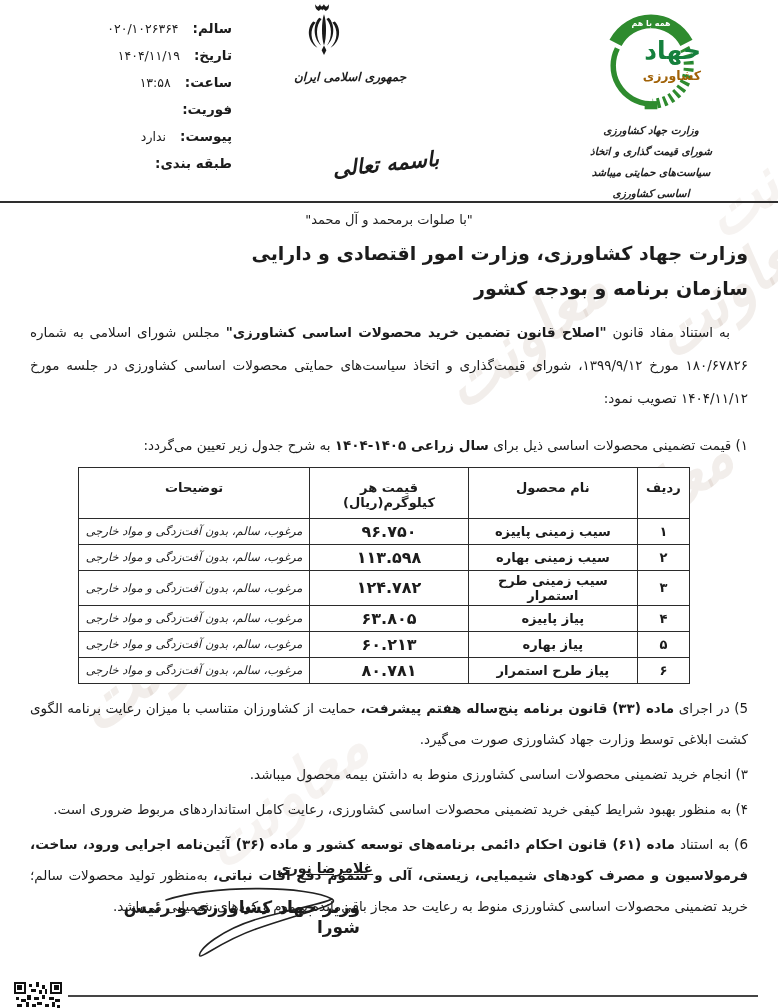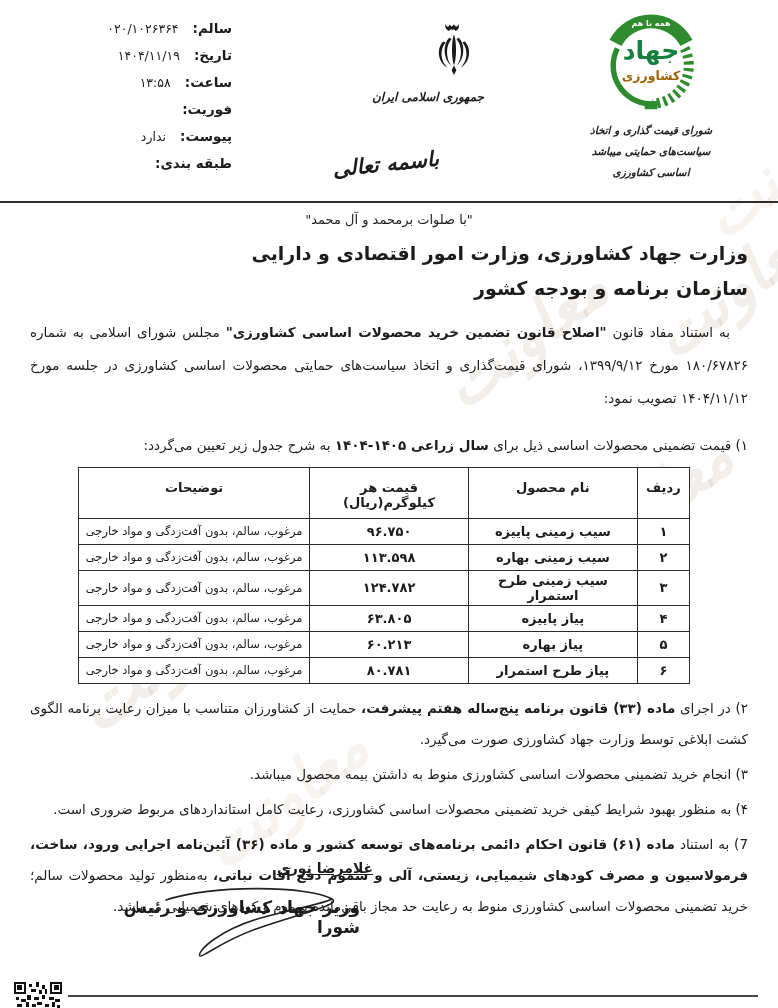--- a/index.html
+++ b/index.html
@@ -18,31 +18,31 @@
   .wm2{top:470px;left:555px;}
   .wm3{top:610px;left:60px;font-size:70px;}
   .wm4{top:250px;left:640px;}
   .wm5{top:760px;left:190px;color:rgba(168,142,122,0.10);}
   .wm6{top:130px;left:690px;color:rgba(168,142,122,0.10);}
   
   .hdr-fields{position:absolute;top:20px;right:546px;left:12px;z-index:2;}
   .hdr-row{display:flex;align-items:baseline;margin-bottom:8px;min-height:19px;}
   .hdr-label{font-weight:bold;font-size:13.5px;white-space:nowrap;}
   .hdr-value{font-size:12.5px;margin-right:14px;white-space:nowrap;}
-  .emblem-wrap{position:absolute;top:20px;left:50%;transform:translateX(-50%);
-    width:190px;text-align:right;z-index:2;}
+  .emblem-wrap{position:absolute;top:0;left:50%;transform:translateX(-50%);
+    width:190px;text-align:left;z-index:2;}
   .emblem-caption{font-size:12px;font-weight:bold;font-style:italic;margin-top:-2px;}
   .besmellah{
     position:absolute;top:152px;left:50%;transform:translateX(-53%) rotate(-6deg);
     font-size:21px;font-weight:bold;font-style:italic;z-index:2;white-space:nowrap;
   }
   .hdr-rule{position:absolute;top:201px;left:0;right:0;border-top:2px solid #2e2e2e;z-index:2;}
   
   .logo-wrap{position:absolute;top:12px;right:52px;width:150px;text-align:center;z-index:2;}
-  .logo-badge{position:relative;width:100px;height:100px;margin:0 auto;}
+  .logo-badge{position:relative;width:100px;height:100px;margin:0 auto;text-align:right;}
   .logo-badge svg{position:absolute;inset:0;}
   .logo-banner{
     position:absolute;top:7px;left:50%;transform:translateX(-50%);
     color:#ffffff;font-size:8px;font-weight:bold;white-space:nowrap;z-index:3;
   }
   .logo-l1{position:absolute;top:26px;left:0;right:0;font-size:25px;font-weight:bold;
     color:#15803d;line-height:1;z-index:3;}
   .logo-l2{position:absolute;top:56px;left:0;right:0;font-size:12.5px;font-weight:bold;
     color:#a16207;z-index:3;}
   .logo-captions{margin-top:8px;font-size:10.5px;font-weight:bold;font-style:italic;
@@ -58,22 +58,22 @@
   
   table.prices{
     border-collapse:collapse;width:612px;margin:7px 58px 9px auto;
     table-layout:fixed;background:#fff;
   }
   .prices th,.prices td{border:1.5px solid #2b2b2b;padding:2px 5px;text-align:center;}
   .prices th{font-size:13px;font-weight:bold;height:36px;vertical-align:top;padding-top:12px;}
   .prices td{height:21px;}
   .prices td.c0{font-weight:bold;font-size:13px;width:50px;}
   .prices td.c1{font-weight:bold;font-size:13px;}
-  .prices td.c2{font-weight:bold;font-size:13px;}
-  .prices td.c3{font-size:11.5px;}
+  .prices td.c2{font-weight:bold;font-size:16px;}
+  .prices td.c3{font-size:11.5px;font-style:italic;}
   col.w0{width:52px;} col.w1{width:168px;} col.w2{width:158px;} col.w3{width:230px;}
   
   .sig-name{position:absolute;top:860px;left:250px;width:150px;text-align:center;
     font-size:14px;font-weight:bold;z-index:3;text-decoration:underline;}
   .sig-title{position:absolute;top:897px;left:105px;width:255px;text-align:right;
     font-size:17px;font-weight:bold;z-index:3;}
   .sig-scribble{position:absolute;top:878px;left:160px;z-index:2;}
   
   .qr{position:absolute;top:982px;left:14px;width:48px;height:48px;z-index:2;}
   .footer-rule{position:absolute;top:995px;left:68px;right:20px;
@@ -143,20 +143,21 @@
         <path d="M16 34 A44 44 0 0 1 94 34" fill="none" stroke="#2e8b2e" stroke-width="15"></path>
         <path d="M18 40 A42 42 0 0 0 53 101" fill="none" stroke="#2e8b2e" stroke-width="6"></path>
         <path d="M92 40 A42 42 0 0 1 57 101" fill="none" stroke="#2e8b2e" stroke-width="11" stroke-dasharray="3.5 4"></path>
         <rect x="48" y="98" width="14" height="9" fill="#2e8b2e"></rect>
       </svg>
       <span class="logo-banner">همه با هم</span>
       <div class="logo-l1">جهاد</div>
       <div class="logo-l2">کشاورزی</div>
     </div>
     <div class="logo-captions">
+      <div>وزارت جهاد کشاورزی</div>
       <div>شورای قیمت گذاری و اتخاذ</div>
       <div>سیاست‌های حمایتی میباشد اساسی کشاورزی</div>
     </div>
   </div>
 
   <div class="body">
     <div class="salutation">"با صلوات برمحمد و آل محمد"</div>
     <div class="addr">وزارت جهاد کشاورزی، وزارت امور اقتصادی و دارایی</div>
     <div class="addr">سازمان برنامه و بودجه کشور</div>
 
@@ -211,24 +212,24 @@
           </tr>
           <tr>
             <td class="c0">۶</td>
             <td class="c1">پیاز طرح استمرار</td>
             <td class="c2">۸۰.۷۸۱</td>
             <td class="c3">مرغوب، سالم، بدون آفت‌زدگی و مواد خارجی</td>
           </tr>
         </tbody>
     </table>
 
-    <p class="p p-item"><span>۲) در اجرای </span><b>ماده (۳۳) قانون برنامه پنج‌ساله هفتم پیشرفت،</b><span> حمایت از کشاورزان متناسب با میزان رعایت برنامه الگوی کشت ابلاغی توسط وزارت جهاد کشاورزی صورت می‌گیرد.</span></p>
+    <p class="p p-item"><span>5) در اجرای </span><b>ماده (۳۳) قانون برنامه پنج‌ساله هفتم پیشرفت،</b><span> حمایت از کشاورزان متناسب با میزان رعایت برنامه الگوی کشت ابلاغی توسط وزارت جهاد کشاورزی صورت می‌گیرد.</span></p>
     <p class="p p-item"><span>۳) انجام خرید تضمینی محصولات اساسی کشاورزی منوط به داشتن بیمه محصول میباشد.</span></p>
     <p class="p p-item"><span>۴) به منظور بهبود شرایط کیفی خرید تضمینی محصولات اساسی کشاورزی، رعایت کامل استانداردهای مربوط ضروری است.</span></p>
-    <p class="p p-item"><span>7) به استناد </span><b>ماده (۶۱) قانون احکام دائمی برنامه‌های توسعه کشور و ماده (۳۶) آئین‌نامه اجرایی ورود، ساخت، فرمولاسیون و مصرف کودهای شیمیایی، زیستی، آلی و سموم دفع آفات نباتی،</b><span> به‌منظور تولید محصولات سالم؛ خرید تضمینی محصولات اساسی کشاورزی منوط به رعایت حد مجاز باقی‌مانده سموم و کودهای شیمیایی می‌باشد.</span></p>
+    <p class="p p-item"><span>6) به استناد </span><b>ماده (۶۱) قانون احکام دائمی برنامه‌های توسعه کشور و ماده (۳۶) آئین‌نامه اجرایی ورود، ساخت، فرمولاسیون و مصرف کودهای شیمیایی، زیستی، آلی و سموم دفع آفات نباتی،</b><span> به‌منظور تولید محصولات سالم؛ خرید تضمینی محصولات اساسی کشاورزی منوط به رعایت حد مجاز باقی‌مانده سموم و کودهای شیمیایی می‌باشد.</span></p>
   </div>
 
   <div class="sig-name">غلامرضا نوری</div>
   <div class="sig-title">وزیر جهاد کشاورزی و رئیس شورا</div>
   <svg class="sig-scribble" width="195" height="88" viewBox="0 0 195 88">
     <path d="M6 22 C55 6 150 8 172 21 C181 27 145 34 96 51 C62 63 42 80 40 78 C36 74 60 50 108 38 C140 30 165 25 172 21" fill="none" stroke="#222" stroke-width="1.6" stroke-linecap="round"></path>
   </svg>
 
   <svg class="qr" viewBox="0 0 29 29" shape-rendering="crispEdges">
     <rect width="29" height="29" fill="#fff"></rect>

